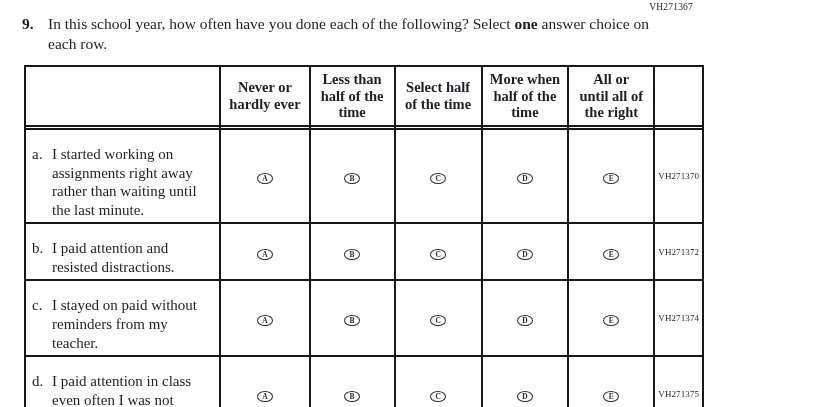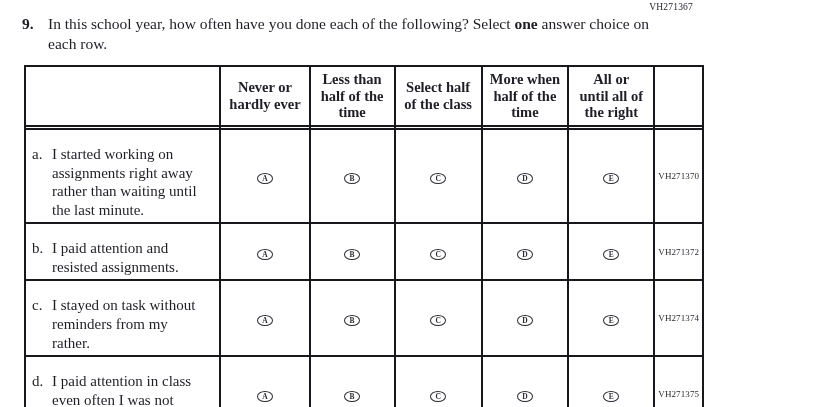--- a/index.html
+++ b/index.html
@@ -118,21 +118,21 @@
         <div>Never or</div>
         <div>hardly ever</div>
       </td>
       <td>
         <div>Less than</div>
         <div>half of the</div>
         <div>time</div>
       </td>
       <td>
         <div>Select half</div>
-        <div>of the class</div>
+        <div>of the time</div>
       </td>
       <td>
         <div>More when</div>
         <div>half of the</div>
         <div>time</div>
       </td>
       <td>
         <div>All or</div>
         <div>until all of</div>
         <div>the right</div>
@@ -164,41 +164,41 @@
       <td class="opt"><span class="bubble">
               <span>D</span>
             </span></td>
       <td class="opt"><span class="bubble">
               <span>E</span>
             </span></td>
       <td class="code">VH271370</td>
     </tr>
 
     <tr class="row rb">
-      <td class="stmt"><span class="ltr">b.</span><span class="st">I paid attention and resisted assignments.</span></td>
+      <td class="stmt"><span class="ltr">b.</span><span class="st">I paid attention and resisted distractions.</span></td>
       <td class="opt"><span class="bubble">
               <span>A</span>
             </span></td>
       <td class="opt"><span class="bubble">
               <span>B</span>
             </span></td>
       <td class="opt"><span class="bubble">
               <span>C</span>
             </span></td>
       <td class="opt"><span class="bubble">
               <span>D</span>
             </span></td>
       <td class="opt"><span class="bubble">
               <span>E</span>
             </span></td>
       <td class="code">VH271372</td>
     </tr>
 
     <tr class="row rc">
-      <td class="stmt"><span class="ltr">c.</span><span class="st">I stayed on task without reminders from my rather.</span></td>
+      <td class="stmt"><span class="ltr">c.</span><span class="st">I stayed on paid without reminders from my teacher.</span></td>
       <td class="opt"><span class="bubble">
               <span>A</span>
             </span></td>
       <td class="opt"><span class="bubble">
               <span>B</span>
             </span></td>
       <td class="opt"><span class="bubble">
               <span>C</span>
             </span></td>
       <td class="opt"><span class="bubble">

